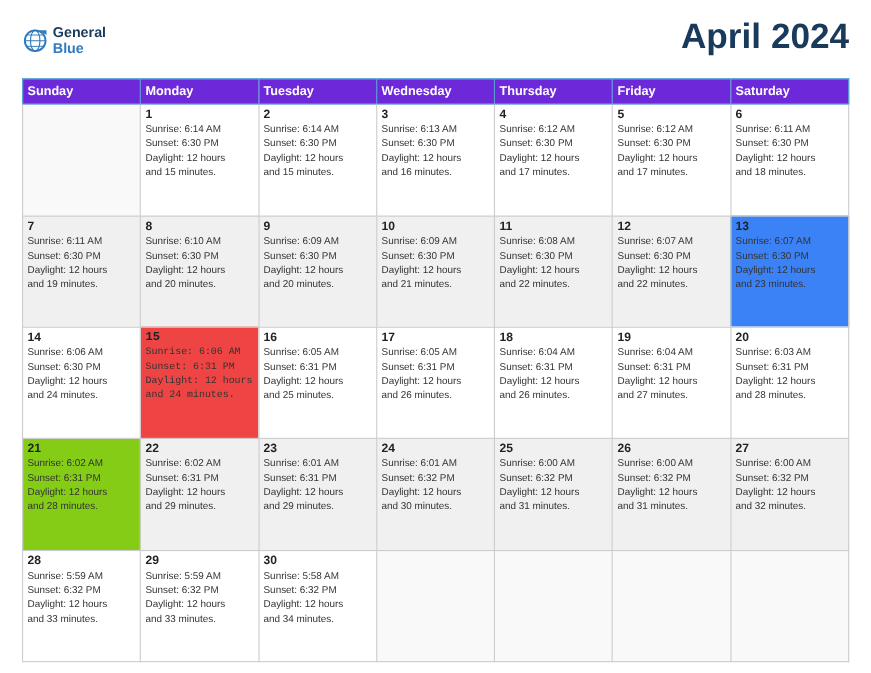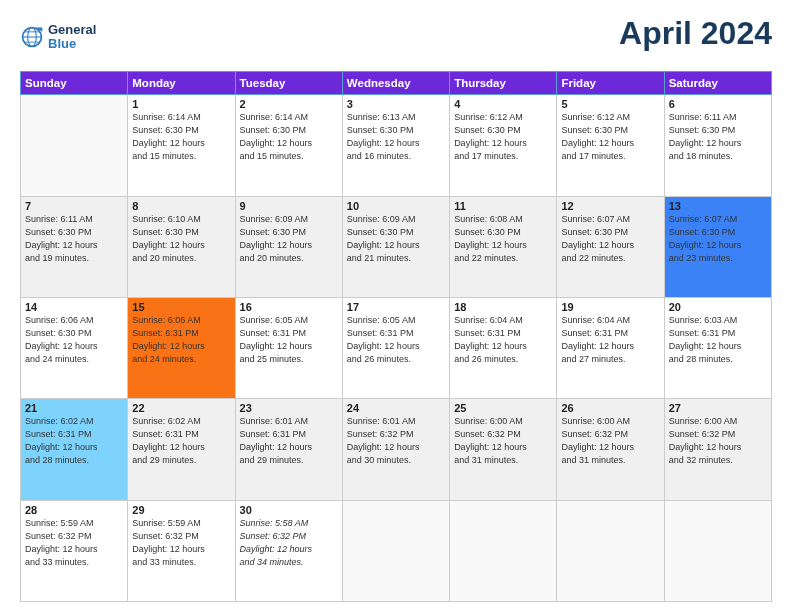--- a/index.html
+++ b/index.html
@@ -236,21 +236,21 @@
           </td>
         </tr>
         <tr>
           <td style="background: rgb(255, 255, 255);">
             <span class="day-num">14</span>
             <div class="day-info" style="white-space: pre-line;">Sunrise: 6:06 AM
 Sunset: 6:30 PM
 Daylight: 12 hours
 and 24 minutes.</div>
           </td>
-          <td style="background: #f97316;">
+          <td style="background: #ef4444; font-family: Liberation Mono, monospace;">
             <span class="day-num">15</span>
             <div class="day-info" style="white-space: pre-line;">Sunrise: 6:06 AM
 Sunset: 6:31 PM
 Daylight: 12 hours
 and 24 minutes.</div>
           </td>
           <td style="background: rgb(255, 255, 255);">
             <span class="day-num">16</span>
             <div class="day-info" style="white-space: pre-line;">Sunrise: 6:05 AM
 Sunset: 6:31 PM
@@ -280,21 +280,21 @@
           </td>
           <td style="background: rgb(255, 255, 255);">
             <span class="day-num">20</span>
             <div class="day-info" style="white-space: pre-line;">Sunrise: 6:03 AM
 Sunset: 6:31 PM
 Daylight: 12 hours
 and 28 minutes.</div>
           </td>
         </tr>
         <tr>
-          <td style="background: #7dd3fc;">
+          <td style="background: #84cc16;">
             <span class="day-num">21</span>
             <div class="day-info" style="white-space: pre-line;">Sunrise: 6:02 AM
 Sunset: 6:31 PM
 Daylight: 12 hours
 and 28 minutes.</div>
           </td>
           <td style="background: rgb(240, 240, 240);">
             <span class="day-num">22</span>
             <div class="day-info" style="white-space: pre-line;">Sunrise: 6:02 AM
 Sunset: 6:31 PM
@@ -347,21 +347,21 @@
           </td>
           <td style="background: rgb(255, 255, 255);">
             <span class="day-num">29</span>
             <div class="day-info" style="white-space: pre-line;">Sunrise: 5:59 AM
 Sunset: 6:32 PM
 Daylight: 12 hours
 and 33 minutes.</div>
           </td>
           <td style="background: rgb(255, 255, 255);">
             <span class="day-num">30</span>
-            <div class="day-info" style="white-space: pre-line; font-style: italic;">Sunrise: 5:58 AM
+            <div class="day-info" style="white-space: pre-line;">Sunrise: 5:58 AM
 Sunset: 6:32 PM
 Daylight: 12 hours
 and 34 minutes.</div>
           </td>
           <td class="empty-cell" style="background: rgb(249, 249, 249);"></td>
           <td class="empty-cell" style="background: rgb(249, 249, 249);"></td>
           <td class="empty-cell" style="background: rgb(249, 249, 249);"></td>
           <td class="empty-cell" style="background: rgb(249, 249, 249);"></td>
         </tr>
       </tbody>

